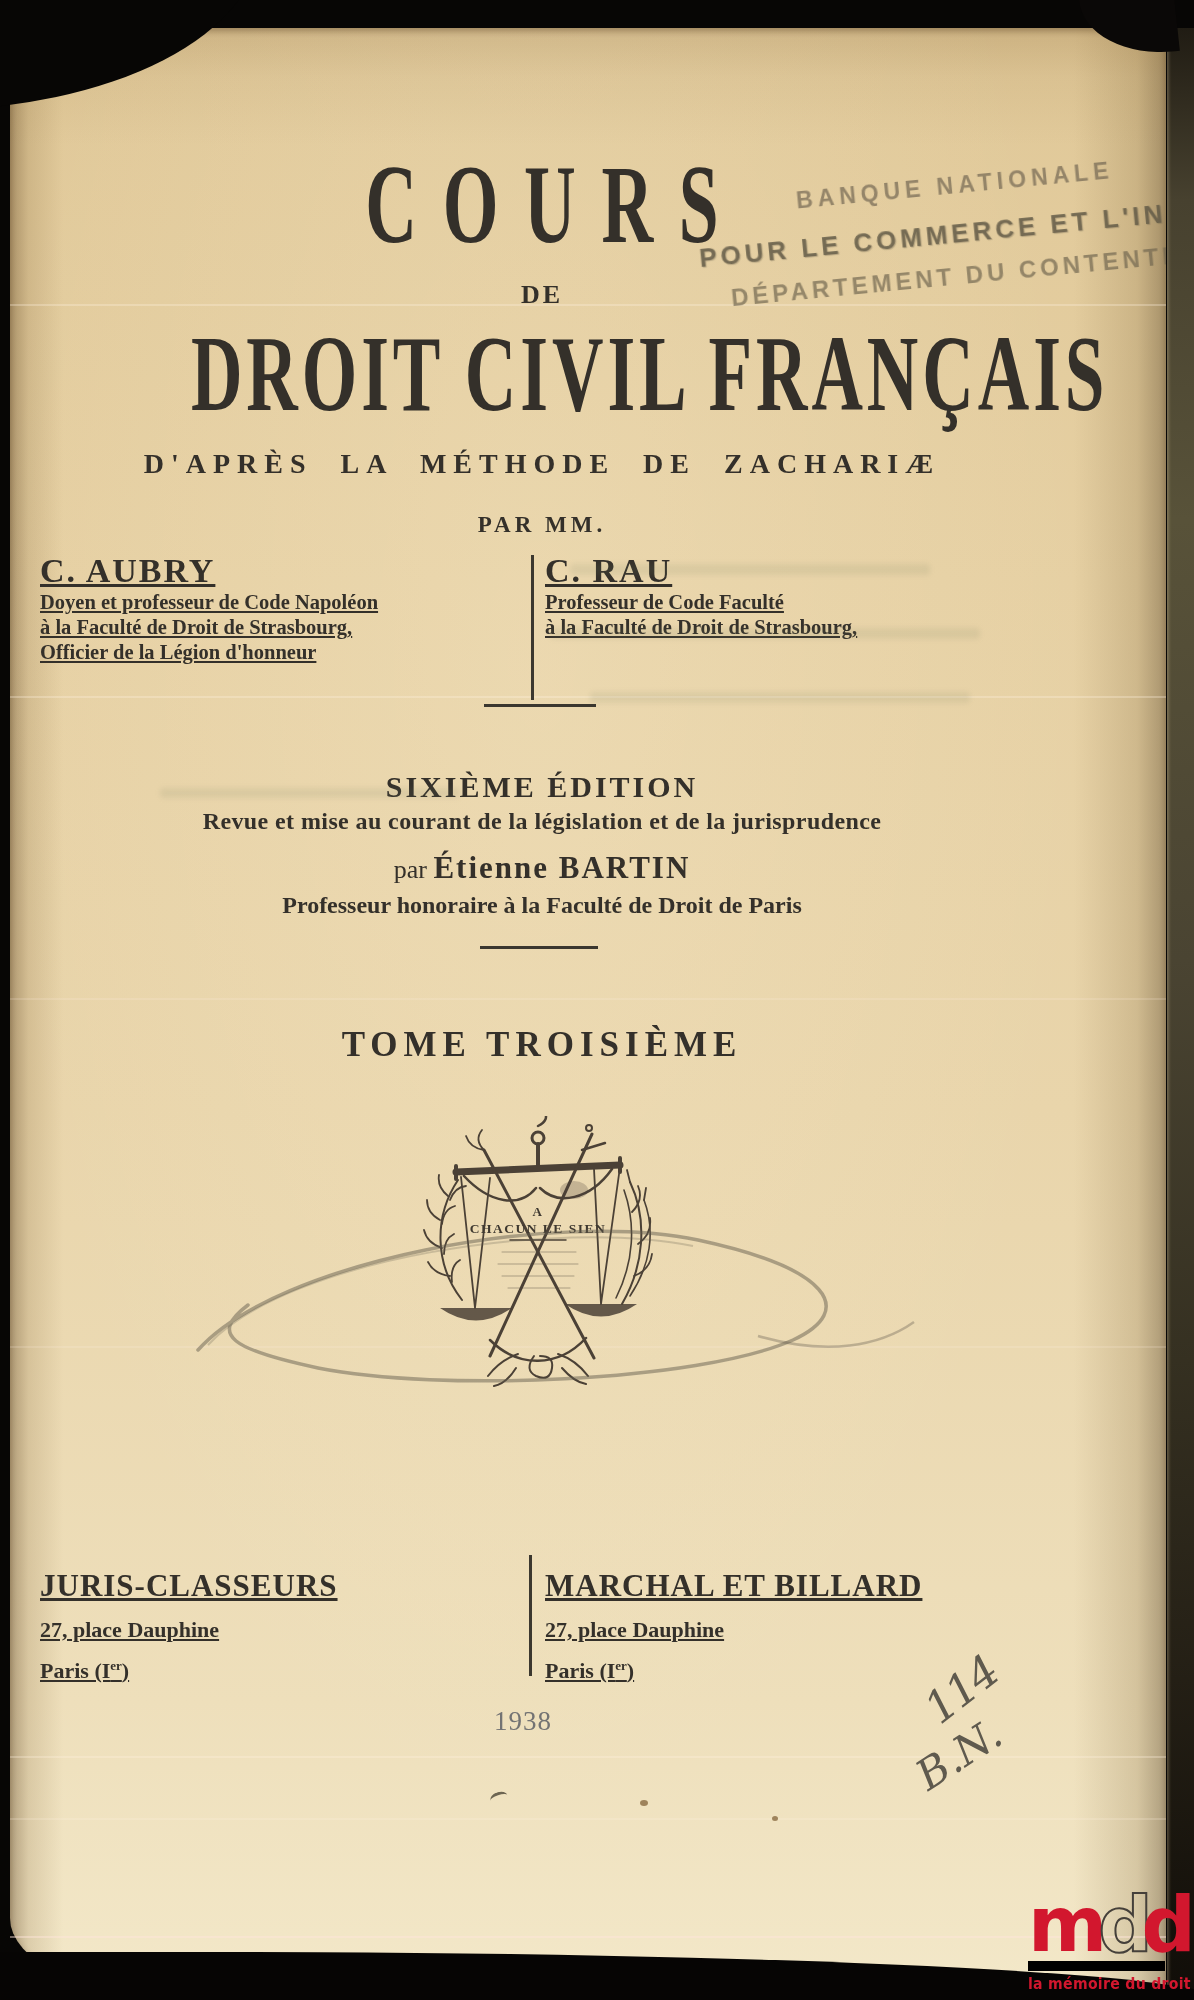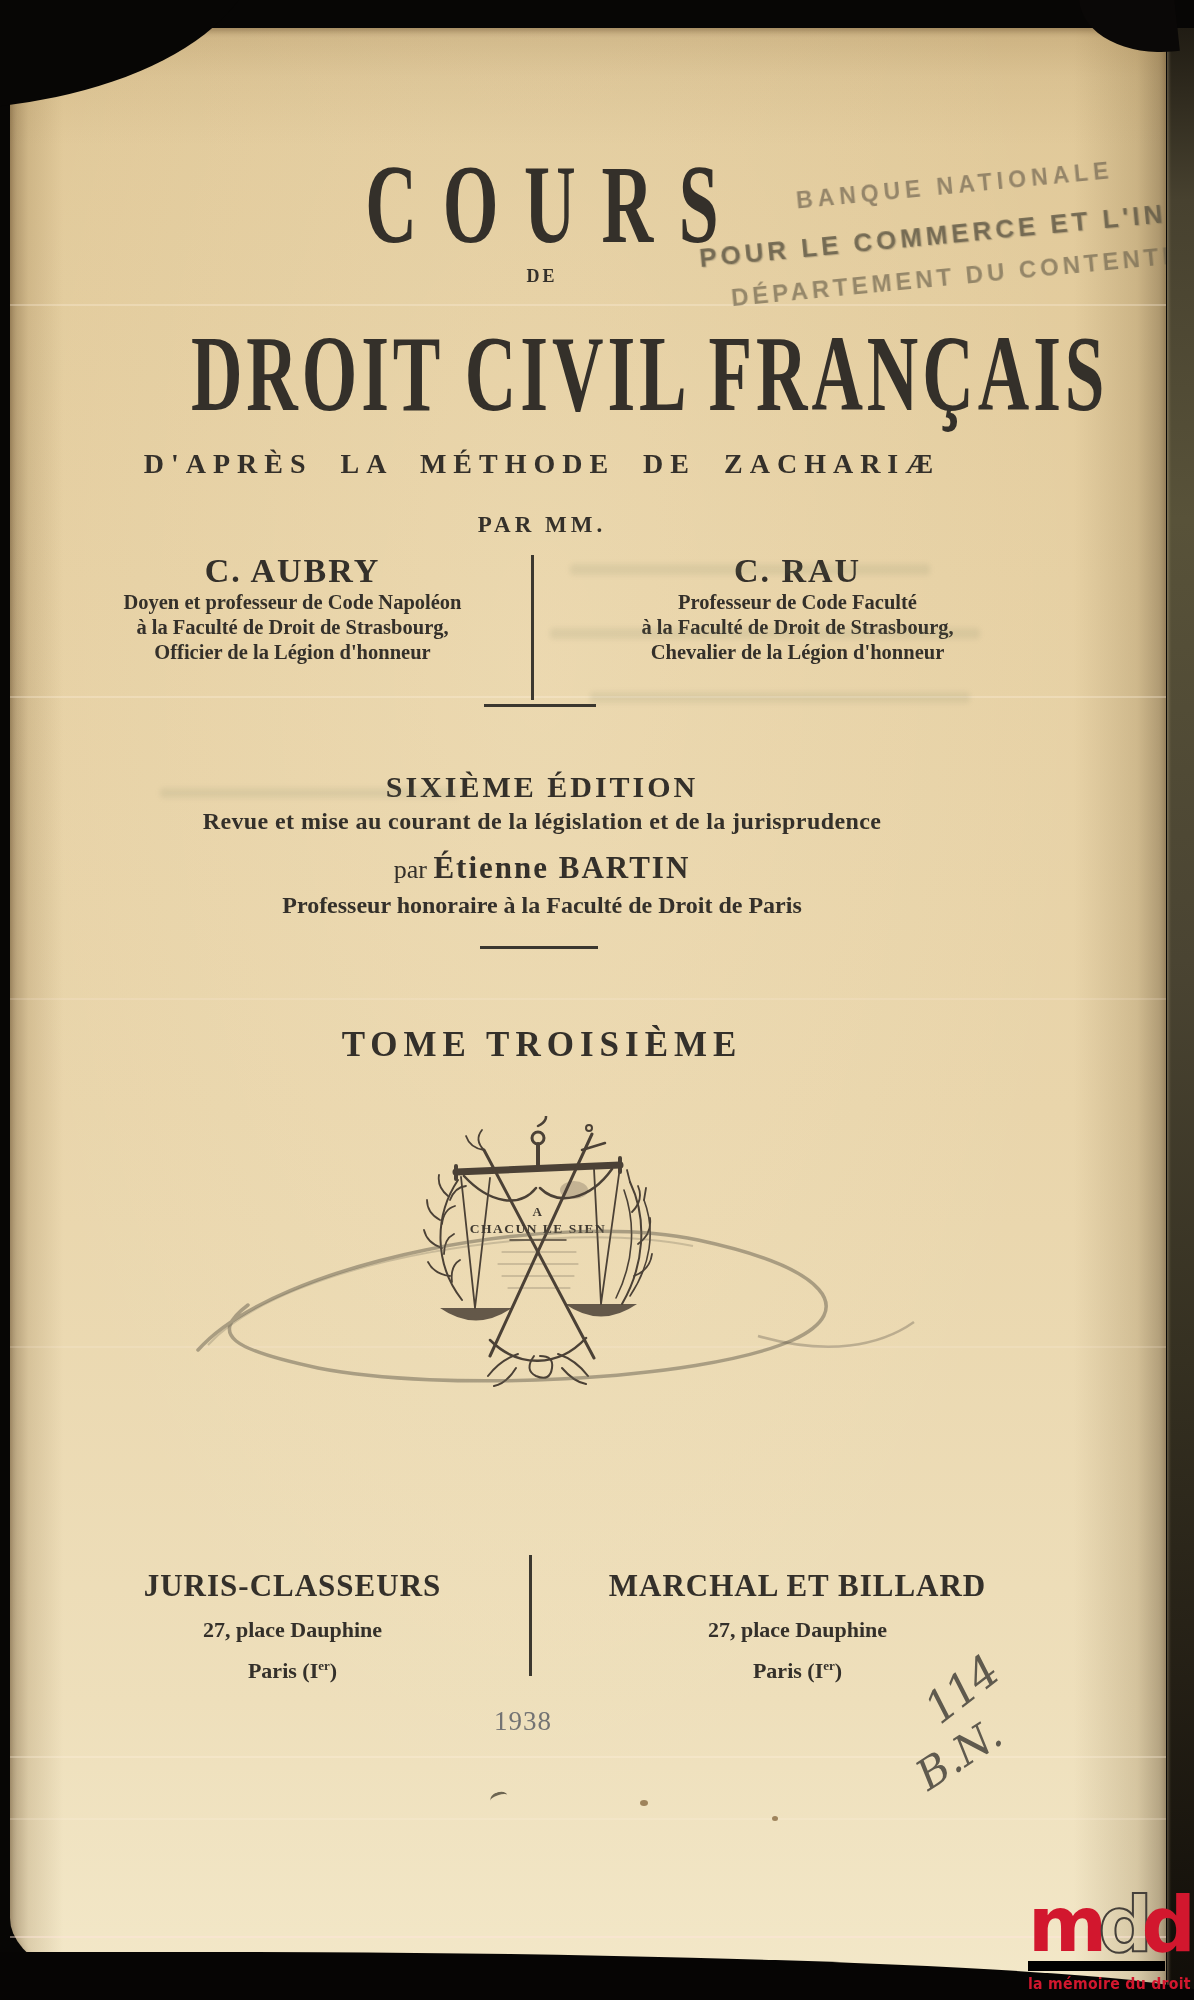--- a/index.html
+++ b/index.html
@@ -24,27 +24,27 @@
     border-bottom-right-radius:100% 100%;z-index:4;}
   .corner-tr{position:absolute;right:18px;top:-22px;width:95px;height:78px;background:#0a0807;
     border-bottom-left-radius:90px 60px;transform:rotate(-6deg);z-index:4;}
   .bottom-black{position:absolute;left:-20px;top:1952px;width:1240px;height:120px;background:#060504;
     border-top-right-radius:1000px 48px;z-index:4;}
   .streak{position:absolute;left:0;width:100%;height:2px;background:rgba(255,241,226,.30);z-index:1;}
   
   .text-col{position:absolute;left:0;width:1064px;text-align:center;color:#34302a;}
   .t-cours{top:120px;font-size:112px;line-height:1;font-weight:700;letter-spacing:40px;
     transform:scaleX(.64);transform-origin:50% 0;white-space:nowrap;text-indent:40px;}
-  .t-de{top:238px;font-size:18px;font-weight:700;letter-spacing:3px;}
+  .t-de{top:252px;font-size:26px;font-weight:700;letter-spacing:3px;}
   .t-droit{top:292px;font-size:108px;line-height:1;font-weight:700;letter-spacing:6px;
     transform:scaleX(.66);transform-origin:50% 0;white-space:nowrap;}
   .t-sub{top:420px;font-size:28px;font-weight:700;letter-spacing:7px;word-spacing:14px;white-space:nowrap;}
   .t-parmm{top:484px;font-size:23px;font-weight:700;letter-spacing:4px;}
   .cols{position:absolute;left:30px;width:1010px;display:flex;color:#34302a;}
-  .cols .col{flex:1;text-align:center;}
+  .cols .col{flex:1;text-decoration:underline;}
   .auth-row{top:524px;}
   .auth-name{font-size:34px;font-weight:700;letter-spacing:2px;}
   .auth-line{font-size:20.5px;font-weight:700;line-height:25px;}
   .auth-line:first-of-type{margin-top:7px;}
   .vdiv{position:absolute;width:2.5px;background:#3c382f;z-index:2;}
   .vdiv.authors{left:521px;top:527px;height:145px;}
   .vdiv.pubs{left:519px;top:1527px;height:121px;}
   .hrule{position:absolute;height:2.5px;background:#3b372f;z-index:2;}
   .rule1{left:474px;top:676px;width:112px;}
   .rule2{left:470px;top:918px;width:118px;}
@@ -128,21 +128,20 @@
       <div class="col">
         <div class="auth-name">C. AUBRY</div>
         <div class="auth-line">Doyen et professeur de Code Napoléon</div>
         <div class="auth-line">à la Faculté de Droit de Strasbourg,</div>
         <div class="auth-line">Officier de la Légion d'honneur</div>
       </div>
       <div class="col">
         <div class="auth-name">C. RAU</div>
         <div class="auth-line">Professeur de Code Faculté</div>
         <div class="auth-line">à la Faculté de Droit de Strasbourg,</div>
-        <div class="auth-line">Chevalier de la Légion d'honneur</div>
       </div>
     </div>
     <div class="vdiv authors"></div>
     <div class="hrule rule1"></div>
 
     <div class="text-col t-ed1">SIXIÈME ÉDITION</div>
     <div class="text-col t-ed2">Revue et mise au courant de la législation et de la jurisprudence</div>
     <div class="text-col t-ed3">
       <span>par</span>
       <span class="editor">Étienne BARTIN</span>

